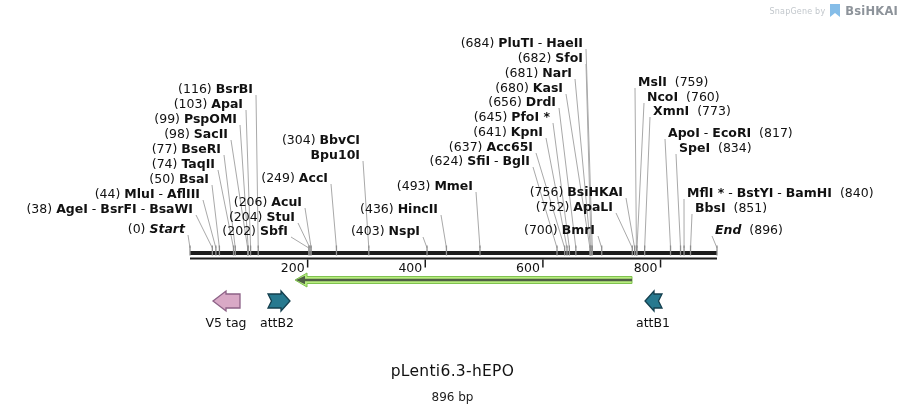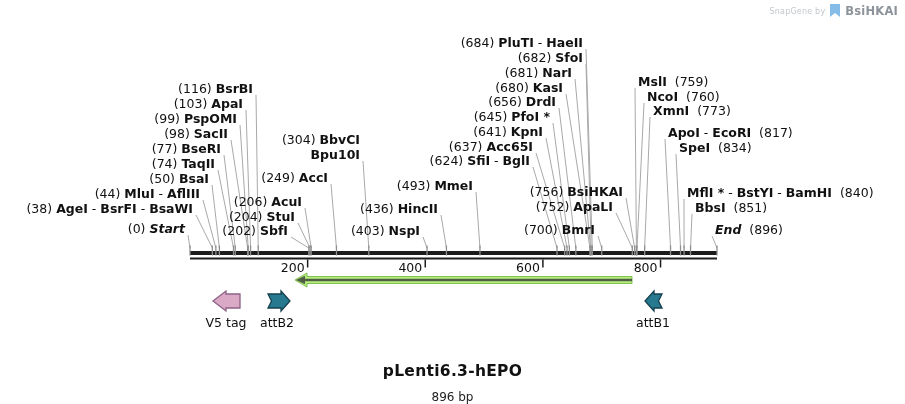--- a/index.html
+++ b/index.html
@@ -8,21 +8,21 @@
     font-family:"DejaVu Sans","Liberation Sans",sans-serif;
   }
   #map-svg{position:absolute;left:0;top:0;}
   #map-svg text{white-space:pre;}
   .watermark{
     position:absolute;top:4px;right:7px;display:flex;align-items:center;gap:5px;
   }
   .watermark .created{font-size:8px;color:#c2c7cc;letter-spacing:.2px;}
   .watermark .brand{font-size:11.5px;color:#8d939a;font-weight:600;letter-spacing:.2px;}
   .title-block{position:absolute;left:0;width:905px;top:362px;text-align:center;color:#111;}
-  .title-block .name{font-size:15.5px;font-weight:bold;letter-spacing:.3px;}
+  .title-block .name{font-size:15.5px;font-weight:normal;letter-spacing:.3px;}
   .title-block .len{font-size:12px;margin-top:10px;color:#222;}
 </style>
 </head>
 <body>
 
 <div class="canvas">
 
   <div class="watermark">
     <span class="created">SnapGene by</span>
     <svg width="10" height="14" viewBox="0 0 10 14">

